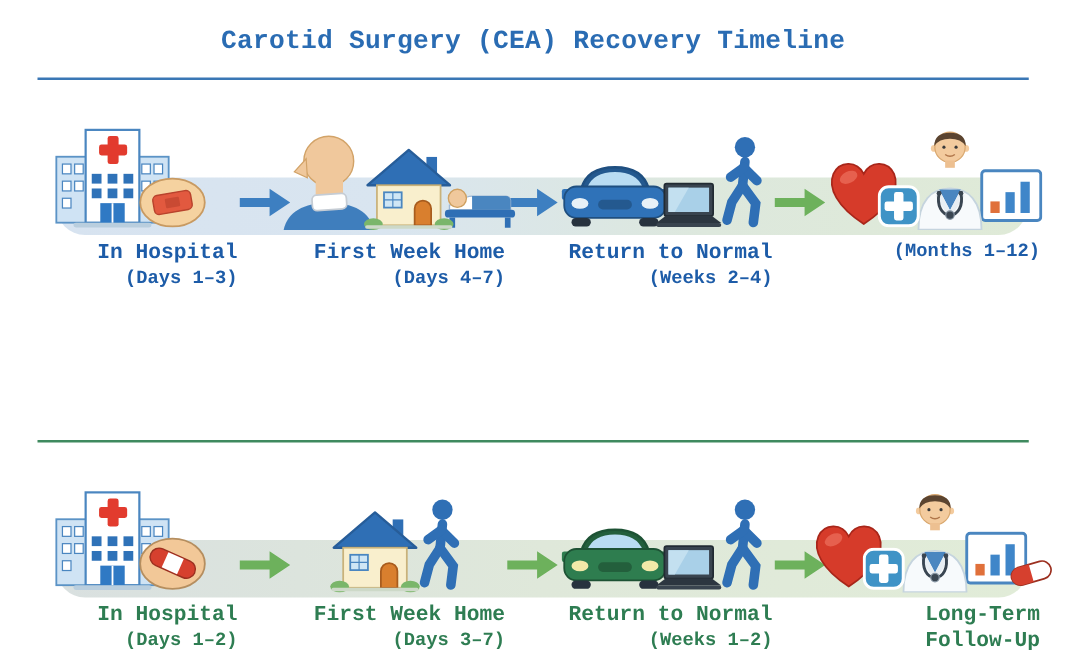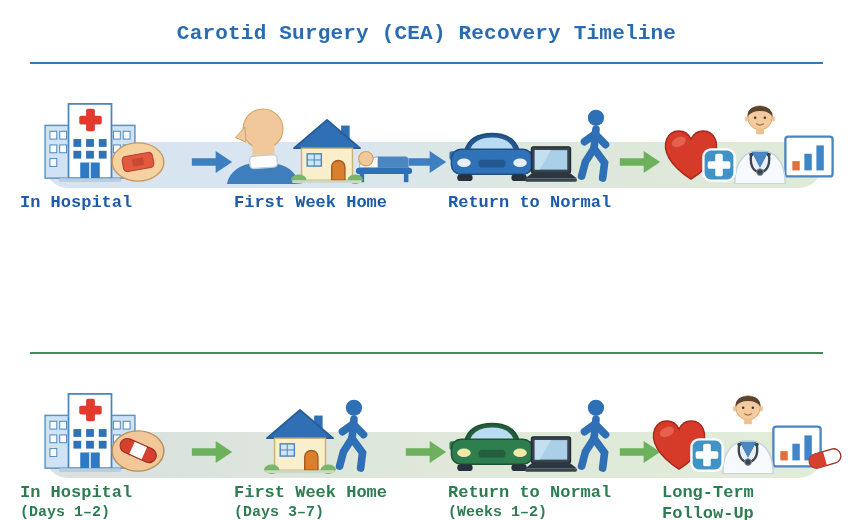--- a/index.html
+++ b/index.html
@@ -13,21 +13,21 @@
   .sec-rule{position:absolute;top:62px;left:30px;right:30px;height:2px;background:var(--rule);}
   .timeline{position:absolute;top:72px;left:0;right:0;height:118px;}
   .band{position:absolute;left:45px;right:31px;bottom:2px;height:46px;border-radius:26px;}
   .stages-row{position:absolute;left:20px;right:21px;bottom:6px;display:flex;align-items:flex-end;}
   .stage{display:flex;align-items:flex-end;justify-content:center;width:170px;flex:0 0 auto;
          white-space:nowrap;overflow:visible;}
   .arrow{width:44px;flex:0 0 auto;display:flex;justify-content:center;align-self:flex-end;
          margin-bottom:9px;line-height:0;}
   .labels-row{position:absolute;top:192px;left:20px;right:21px;display:flex;}
   .spacer{width:44px;flex:0 0 auto;}
-  .lcell{width:170px;text-align:left;flex:0 0 auto;}
+  .lcell{width:170px;text-align:right;flex:0 0 auto;}
   .lname{font-size:17px;font-weight:700;color:var(--label);line-height:21px;}
   .lrange{font-size:15px;font-weight:600;color:var(--label);line-height:19px;}
   .ic{display:inline-block;position:relative;line-height:0;z-index:1;}
   .ic+.ic{margin-left:-12px;}
   .ic[data-name="wound-patch-icon"],.ic[data-name="bandage-patch-icon"]{margin-left:-28px;z-index:2;}
   .ic[data-name="bed-rest-icon"]{margin-left:-10px;}
   .ic[data-name="house-icon"]{z-index:2;}
   .ic[data-name="medical-cross-icon"]{margin-left:-20px;margin-bottom:2px;z-index:4;}
   .ic[data-name="doctor-icon"]{margin-left:-8px;z-index:3;}
   .ic[data-name="bar-chart-icon"]{margin-left:-8px;margin-bottom:6px;z-index:2;}
@@ -189,31 +189,35 @@
                 <rect x="9" y="28" width="8" height="10" fill="#e0703a"></rect>
                 <rect x="22" y="20" width="8" height="18" fill="#3f86c9"></rect>
                 <rect x="35" y="11" width="8" height="27" fill="#3f86c9"></rect>
               </svg></span>
           </div>
         </div>
     </div>
     <div class="labels-row" data-name="labels-row">
         <div class="lcell" data-name="stage-label-group">
           <div class="lname" data-name="stage-label">In Hospital</div>
+          <div class="lrange" data-name="stage-range">(Days 1–3)</div>
         </div>
         <div class="spacer" data-name="label-spacer"></div>
         <div class="lcell" data-name="stage-label-group">
           <div class="lname" data-name="stage-label">First Week Home</div>
+          <div class="lrange" data-name="stage-range">(Days 4–7)</div>
         </div>
         <div class="spacer" data-name="label-spacer"></div>
         <div class="lcell" data-name="stage-label-group">
           <div class="lname" data-name="stage-label">Return to Normal</div>
-        </div>
-        <div class="spacer" data-name="label-spacer"></div>
-        <div class="lcell" data-name="stage-label-group">
+          <div class="lrange" data-name="stage-range">(Weeks 2–4)</div>
+        </div>
+        <div class="spacer" data-name="label-spacer"></div>
+        <div class="lcell" data-name="stage-label-group">
+          <div class="lrange" data-name="stage-range">(Months 1–12)</div>
         </div>
       </div>
   </div>
 
   <div class="section sec-1" data-name="cas-timeline-section" style="--accent: #2e7d52; --label: #2e7d52; --rule: #3f8a5f;">
     <div class="sec-rule" data-name="divider-rule"></div>
     <div class="timeline" data-name="timeline-track">
       <div class="band" data-name="timeline-band" style="background: linear-gradient(90deg, rgb(217, 224, 224), rgb(223, 232, 218), rgb(225, 236, 216));"></div>
       <div class="stages-row" data-name="stages-row">
           <div class="stage" data-name="stage-icons">

